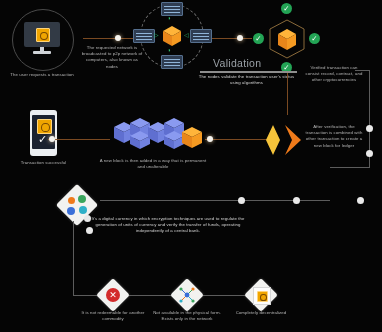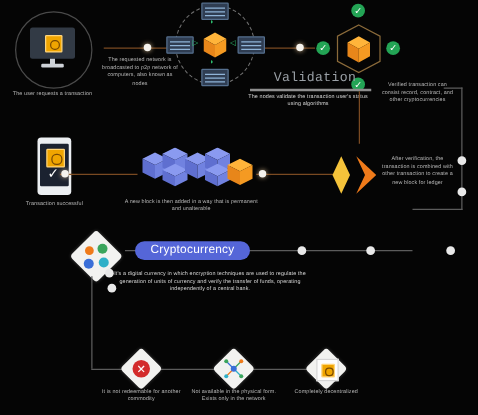--- a/index.html
+++ b/index.html
@@ -135,21 +135,21 @@
     <polygon points="20,11 29,16 20,21 11,16" fill="#ffb43a"></polygon>
     <polygon points="11,16 20,21 20,32 11,27" fill="#e8861a"></polygon>
     <polygon points="29,16 20,21 20,32 29,27" fill="#f59a22"></polygon>
   </svg>
 
   <div class="tick" style="left:281px;top:3px;">✓</div>
   <div class="tick" style="left:253px;top:33px;">✓</div>
   <div class="tick" style="left:309px;top:33px;">✓</div>
   <div class="tick" style="left:281px;top:62px;">✓</div>
 
-  <div class="valid-title" style="left:213px;top:57px;width:78px;text-align:center;font-family:Liberation Mono, monospace;">Validation</div>
+  <div class="valid-title" style="left:213px;top:57px;width:78px;text-align:left;">Validation</div>
   <div class="valid-rule" style="left:200px;top:71px;width:97px;"></div>
   <div class="cap bright" style="left:196px;top:74px;width:101px;">The nodes validate the transaction user's status using algorithms</div>
 
   <div class="cap" style="left:303px;top:65px;width:62px;">Verified transaction can consist record, contract, and other cryptocurrencies</div>
   <div class="line-v" style="left:369px;top:70px;height:98px;"></div>
   <div class="line-h grey" style="left:355px;top:70px;width:15px;"></div>
   <div class="line-h grey" style="left:330px;top:167px;width:40px;"></div>
 
   <div class="line-v orange" style="left:287px;top:73px;height:42px;"></div>
 
@@ -204,21 +204,20 @@
   </svg>
   <div class="cap" style="left:303px;top:124px;width:62px;">After verification, the transaction is combined with other transaction to create a new block for ledger</div>
   <div class="dot grey" style="left:366px;top:125px;width:7px;height:7px;"></div>
   <div class="dot grey" style="left:366px;top:150px;width:7px;height:7px;"></div>
 
   <div class="line-h grey" style="left:100px;top:200px;width:230px;"></div>
   <div class="dot grey" style="left:238px;top:197px;width:7px;height:7px;"></div>
   <div class="dot grey" style="left:293px;top:197px;width:7px;height:7px;"></div>
   <div class="dot grey" style="left:357px;top:197px;width:7px;height:7px;"></div>
 
-  <div class="banner" style="left:108px;top:193px;width:92px;height:15px;">Cryptocurrency</div>
 
   <div class="diamond" style="left:62px;top:190px;width:30px;height:30px;">
     <div class="dia-inner">
       <div class="coin" style="left:6px;top:7px;width:7px;height:7px;background:#ef7a1a;"></div>
       <div class="coin" style="left:16px;top:5px;width:8px;height:8px;background:#3aa55c;"></div>
       <div class="coin" style="left:5px;top:17px;width:8px;height:8px;background:#3a6fd8;"></div>
       <div class="coin" style="left:17px;top:16px;width:8px;height:8px;background:#2fb0c8;"></div>
     </div>
   </div>
   <div class="dot grey" style="left:84px;top:215px;width:7px;height:7px;"></div>

